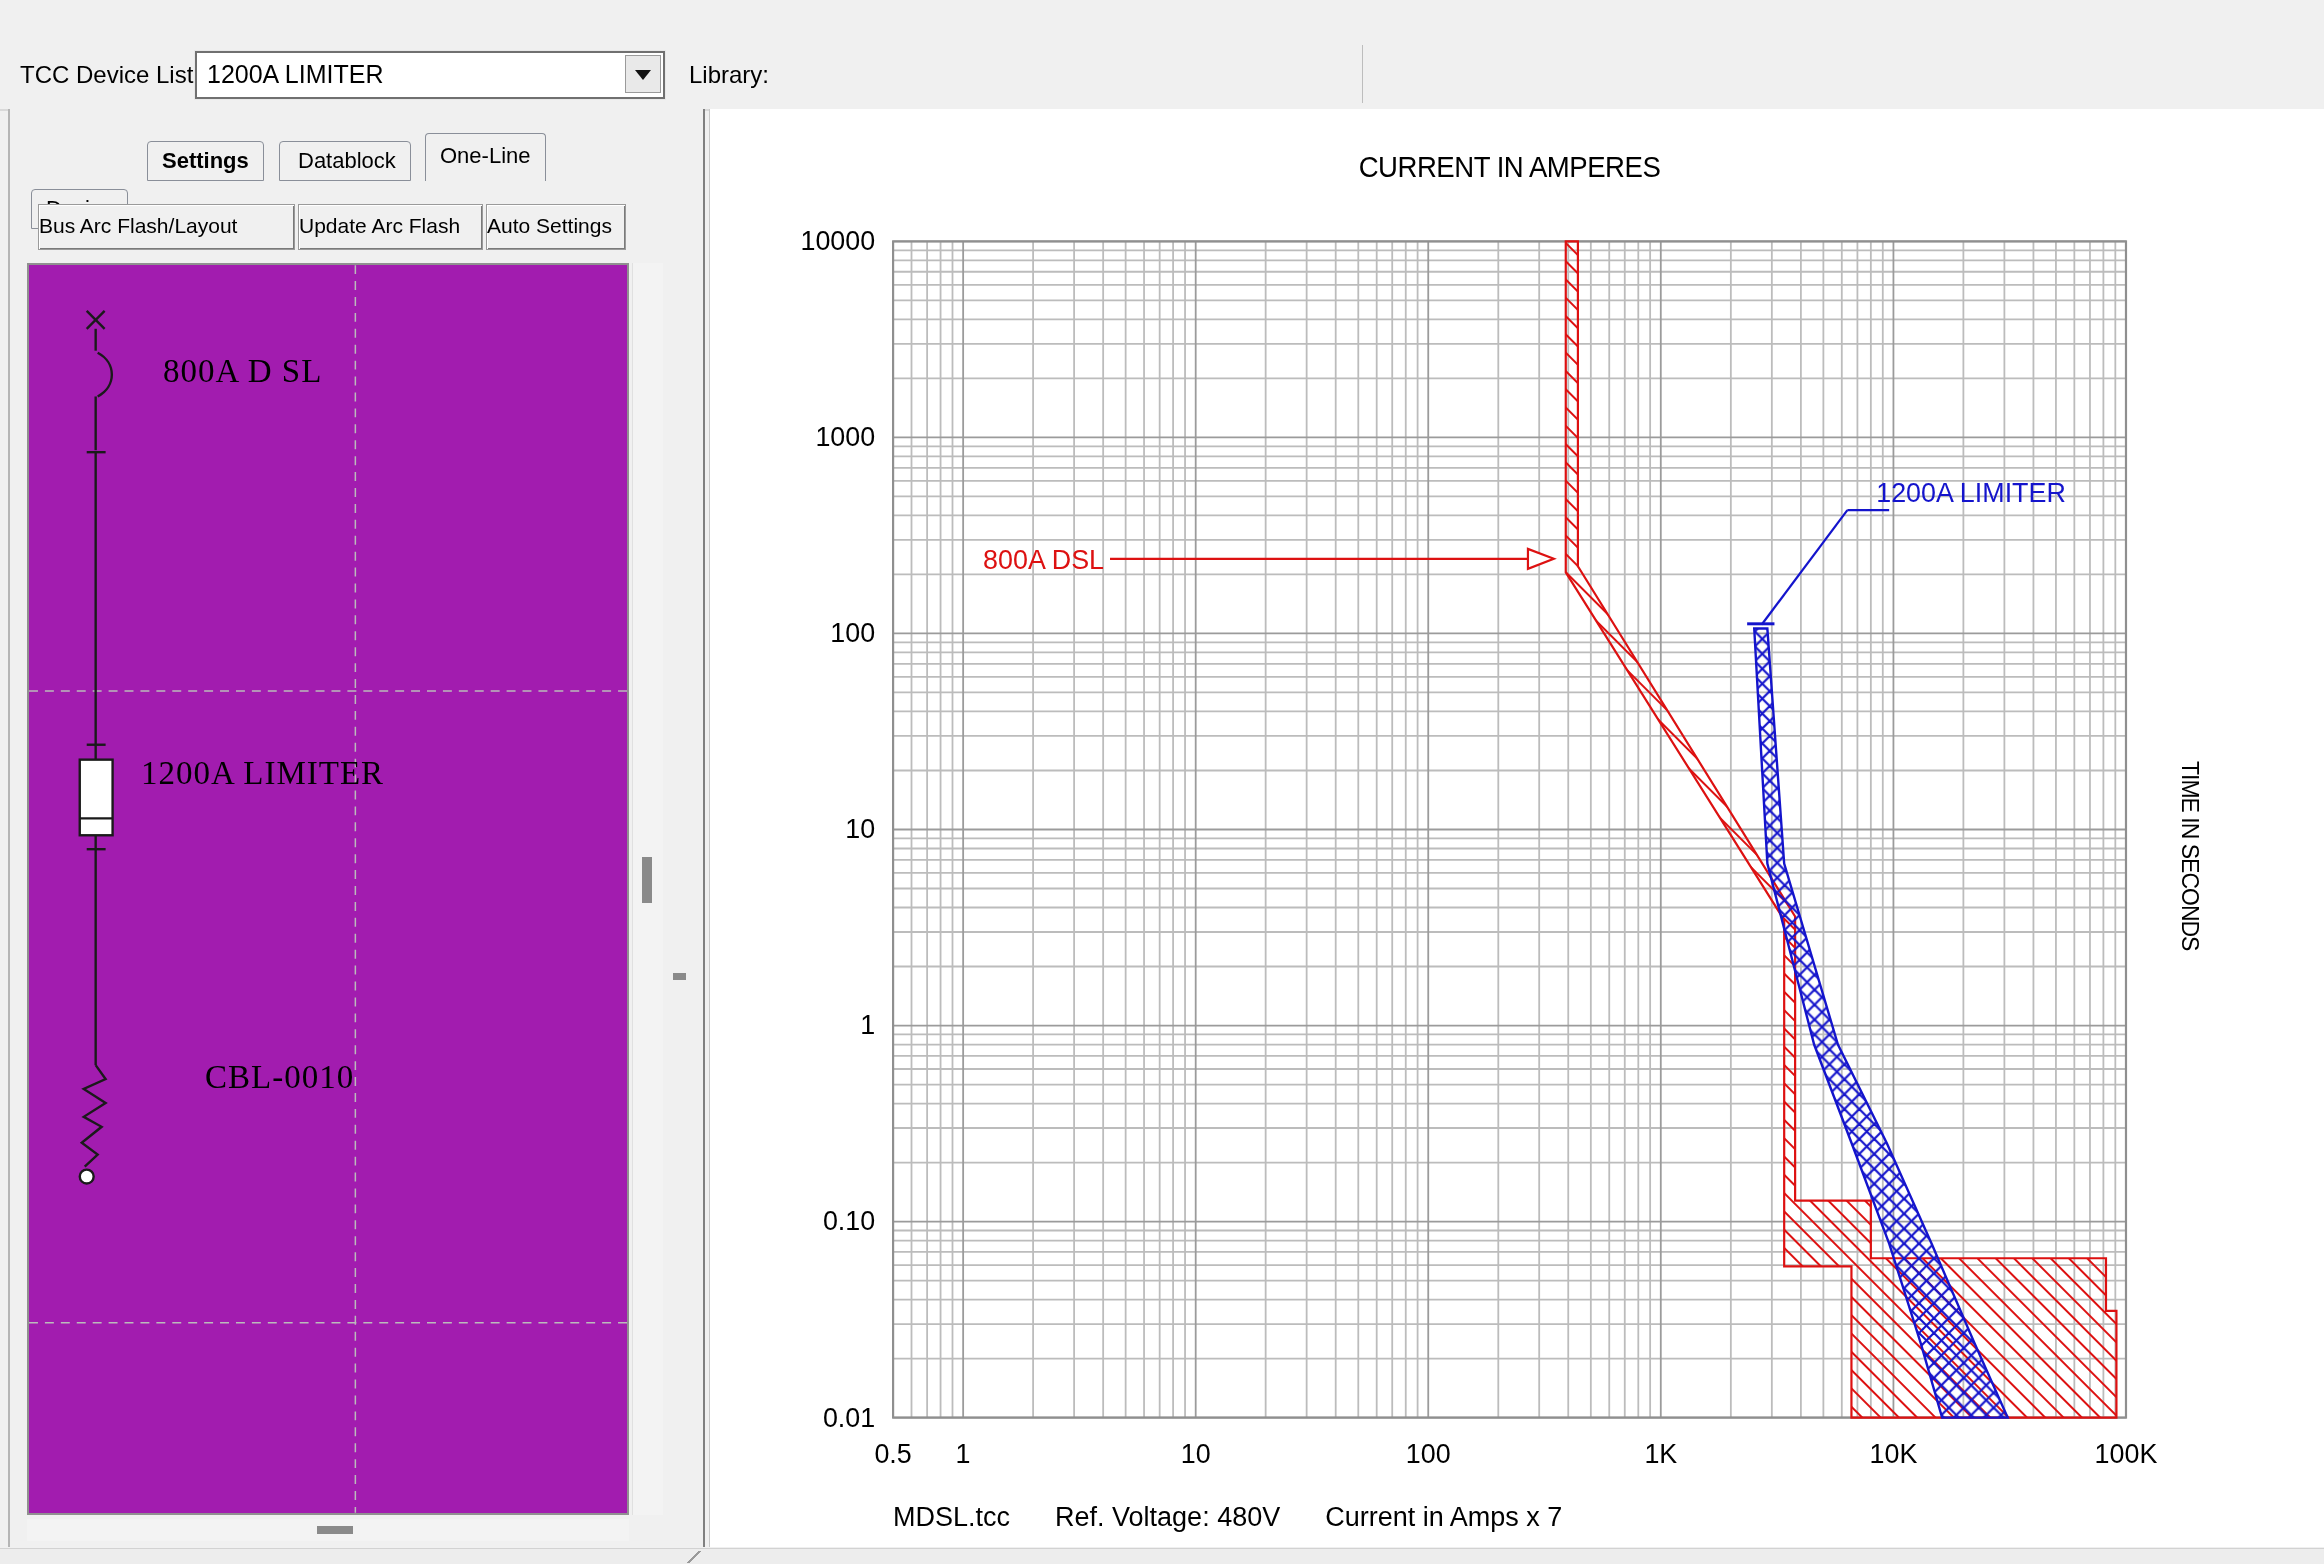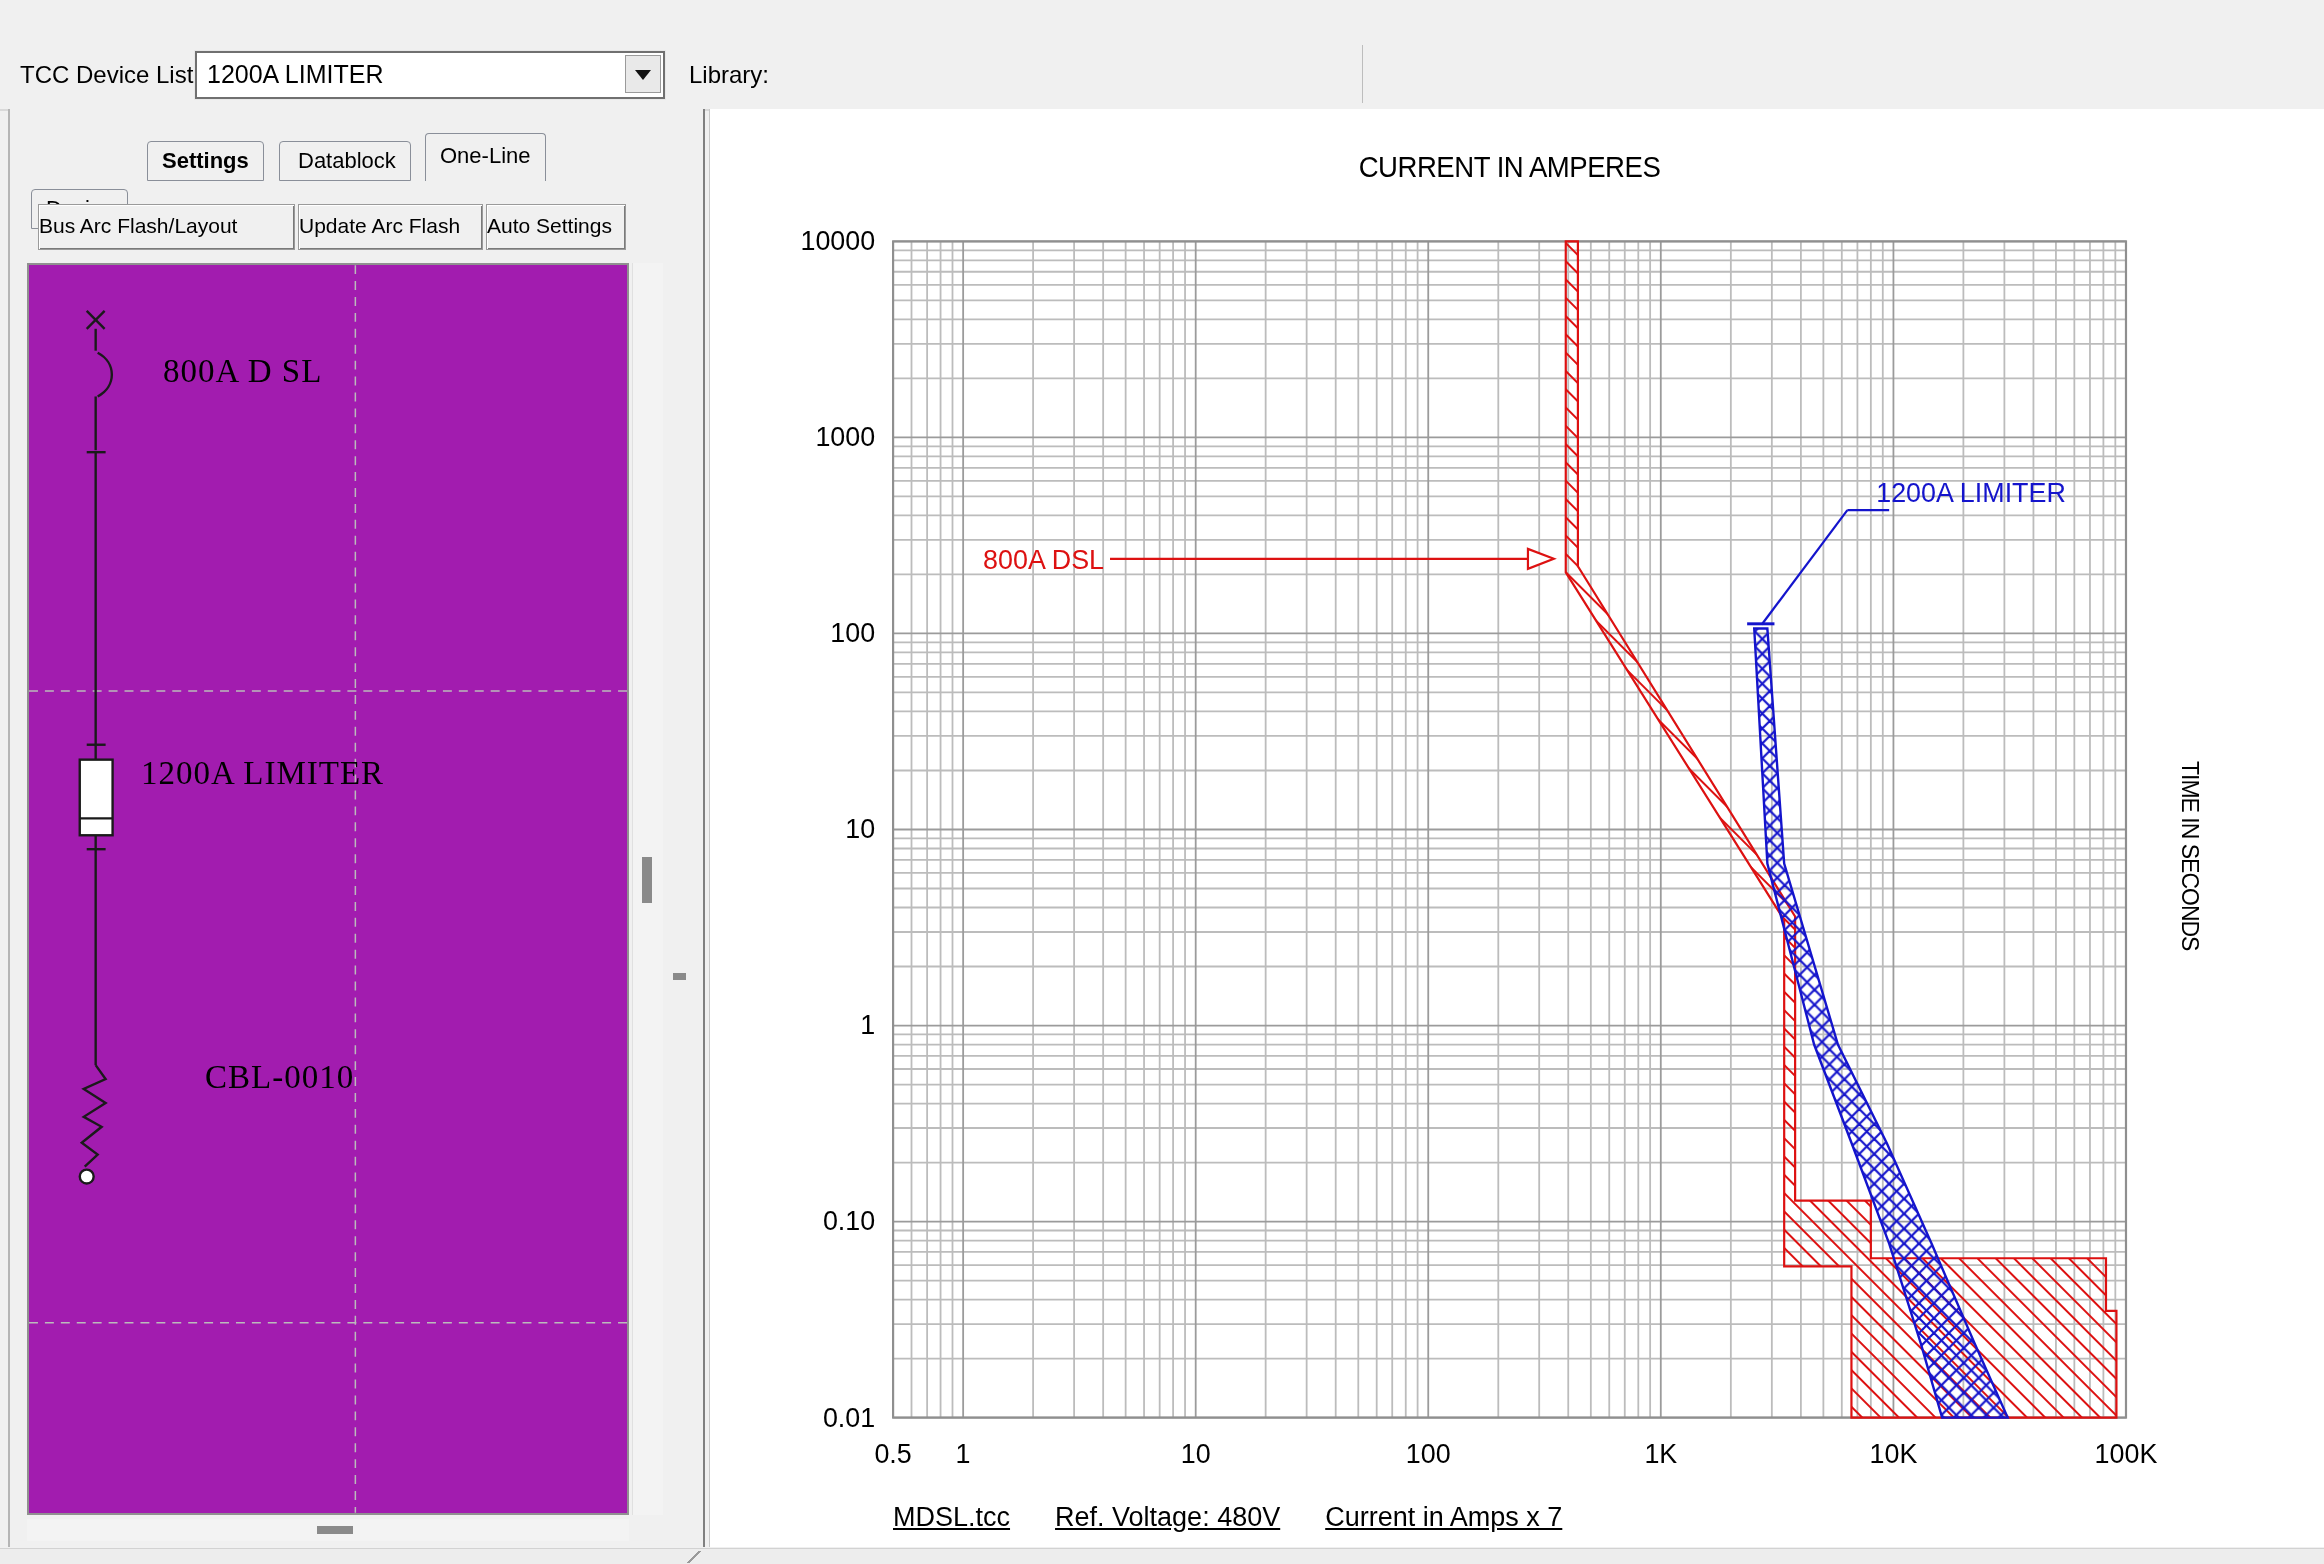--- a/index.html
+++ b/index.html
@@ -53,21 +53,21 @@
   #split-mark{position:absolute;left:8px;top:864px;width:13px;height:7px;background:#8a8a8a;}
   #panel-edge{position:absolute;left:693px;top:0;width:2px;height:1438px;background:#808080;}
   
   #chartpanel{position:absolute;left:709px;top:109px;width:1615px;height:1438px;background:#fff;
     border-left:1px solid #c8c8c8;}
   #chart-title{position:absolute;left:183px;top:42px;width:1233px;text-align:center;font-size:29px;
     color:#000;letter-spacing:-0.5px;transform:scaleX(0.95);}
   #time-label{position:absolute;left:1493px;top:652px;width:229px;font-size:23px;color:#000;
     transform:rotate(90deg);transform-origin:0 0;letter-spacing:-1px;white-space:nowrap;}
   #caption{position:absolute;left:183px;top:1393px;font-size:27px;color:#000;display:flex;gap:45px;
-    white-space:nowrap;text-decoration:underline;}
+    white-space:nowrap;}
   
   #statusbar{position:absolute;left:0;top:1548px;width:2324px;height:16px;background:#ededed;
     border-top:1px solid #d2d2d2;}
   #grip{position:absolute;left:687px;top:2px;width:14px;height:12px;
     background:linear-gradient(135deg,transparent 45%,#9a9a9a 45%,#9a9a9a 55%,transparent 55%);}
   svg text{font-family:"Liberation Sans",sans-serif;}
 </style>
 </head>
 <body>
 

